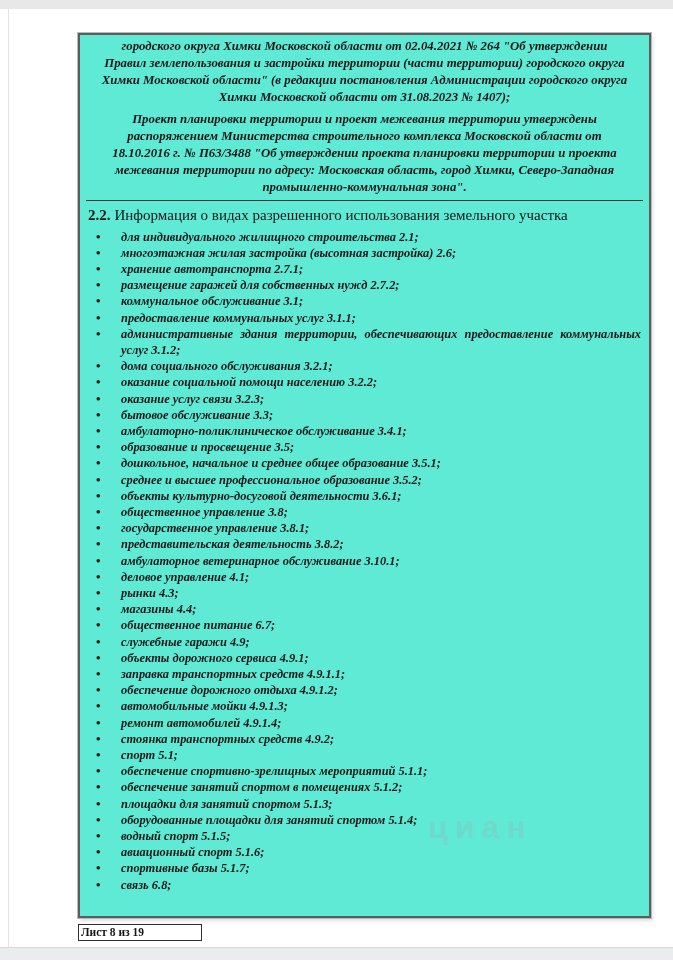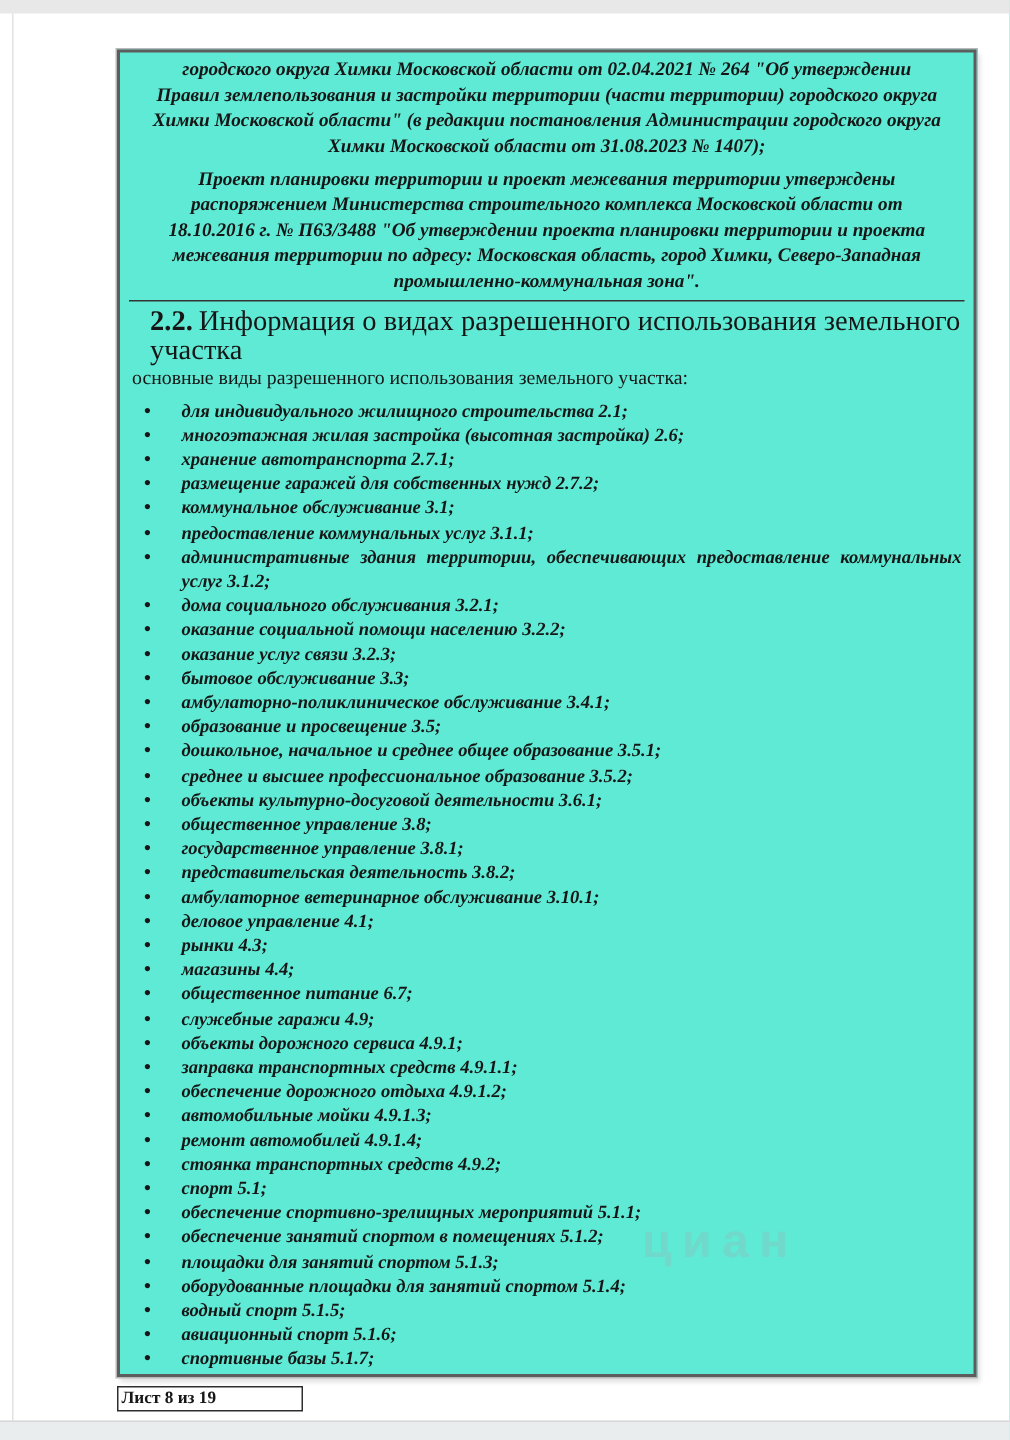--- a/index.html
+++ b/index.html
@@ -41,22 +41,22 @@
   .intro-p {
     margin: 0;
     font-weight: bold;
     font-style: italic;
     font-size: 12.8px;
     line-height: 17px;
     text-align: center;
   }
   .intro-p + .intro-p { margin-top: 5px; }
   .section-head {
-    margin: 5px 0 0 14px;
-    font-size: 19px;
+    margin: 5px 0 0 2px;
+    font-size: 15px;
     line-height: 18.5px;
   }
   .sec-num { font-weight: bold; margin-right: 4px; }
   .section-sub {
     margin-left: 2px;
     font-size: 13.2px;
     line-height: 18.5px;
   }
   .uses-list {
     list-style: none;
@@ -116,21 +116,20 @@
 
 <div class="doc">
   <div class="intro">
     <p class="intro-p">городского округа Химки Московской области от 02.04.2021 № 264 "Об утверждении Правил землепользования и застройки территории (части территории) городского округа Химки Московской области" (в редакции постановления Администрации городского округа Химки Московской области от 31.08.2023 № 1407);</p>
     <p class="intro-p">Проект планировки территории и проект межевания территории утверждены распоряжением Министерства строительного комплекса Московской области от 18.10.2016 г. № П63/3488 "Об утверждении проекта планировки территории и проекта межевания территории по адресу: Московская область, город Химки, Северо-Западная промышленно-коммунальная зона".</p>
   </div>
 
   <div class="section-head">
     <span class="sec-num">2.2.</span><span class="sec-title">Информация о видах разрешенного использования земельного участка</span>
   </div>
-  <div class="section-sub">основные виды разрешенного использования земельного участка:</div>
 
   <ul class="uses-list">
       <li class="use-item">
       <span class="bullet">•</span>
       <span class="use-text">для индивидуального жилищного строительства 2.1;</span>
     </li>
       <li class="use-item">
       <span class="bullet">•</span>
       <span class="use-text">многоэтажная жилая застройка (высотная застройка) 2.6;</span>
     </li>

